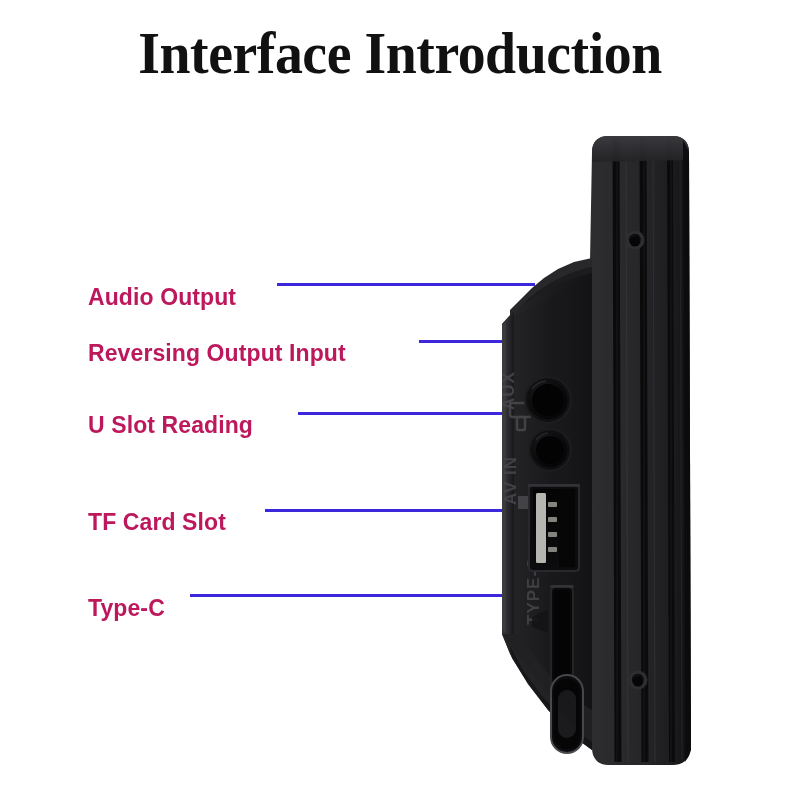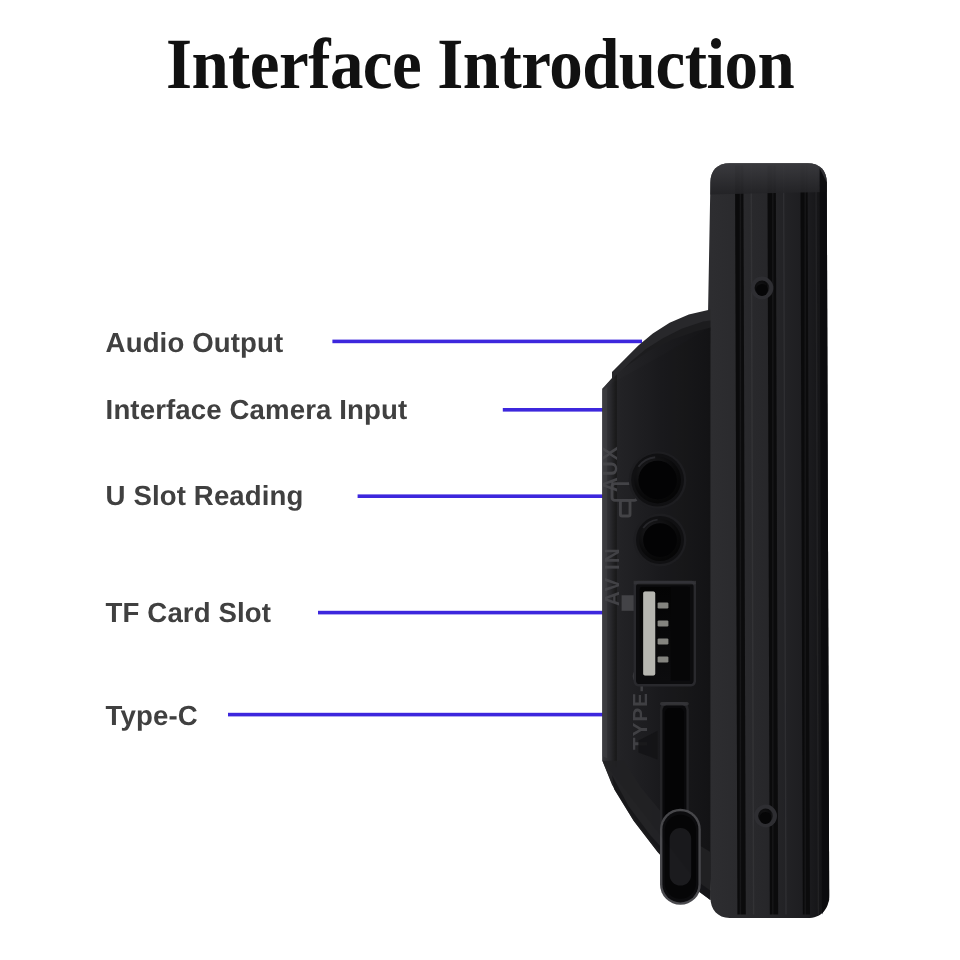--- a/index.html
+++ b/index.html
@@ -34,23 +34,24 @@
     white-space: nowrap;
   }
 
   
   .callout-label {
     position: absolute;
     font-family: "Liberation Sans", sans-serif;
     font-weight: bold;
     font-size: 23px;
     line-height: 26px;
-    color: #404040;
+    color: #be185d;
     white-space: nowrap;
     letter-spacing: 0.1px;
+    margin-top: 12px;
   }
   .leader-line {
     position: absolute;
     height: 3px;
     background: #3d27dd;
   }
 
   
   #device {
     position: absolute;
@@ -62,21 +63,21 @@
   #device svg { display: block; }
 </style>
 </head>
 <body>
 
 <div id="page-title">Interface Introduction</div>
 
 <div class="callout-label" style="left:88px; top:272px;">Audio Output</div>
 <div class="leader-line" style="left:277px; top:283px; width:258px;"></div>
 
-<div class="callout-label" style="left:88px; top:328px;">Interface Camera Input</div>
+<div class="callout-label" style="left:88px; top:328px;">Reversing Output Input</div>
 <div class="leader-line" style="left:419px; top:340px; width:116px;"></div>
 
 <div class="callout-label" style="left:88px; top:400px;">U Slot Reading</div>
 <div class="leader-line" style="left:298px; top:412px; width:230px;"></div>
 
 <div class="callout-label" style="left:88px; top:497px;text-align:center;">TF Card Slot</div>
 <div class="leader-line" style="left:265px; top:509px; width:272px;"></div>
 
 <div class="callout-label" style="left:88px; top:583px;">Type-C</div>
 <div class="leader-line" style="left:190px; top:594px; width:348px;"></div>

